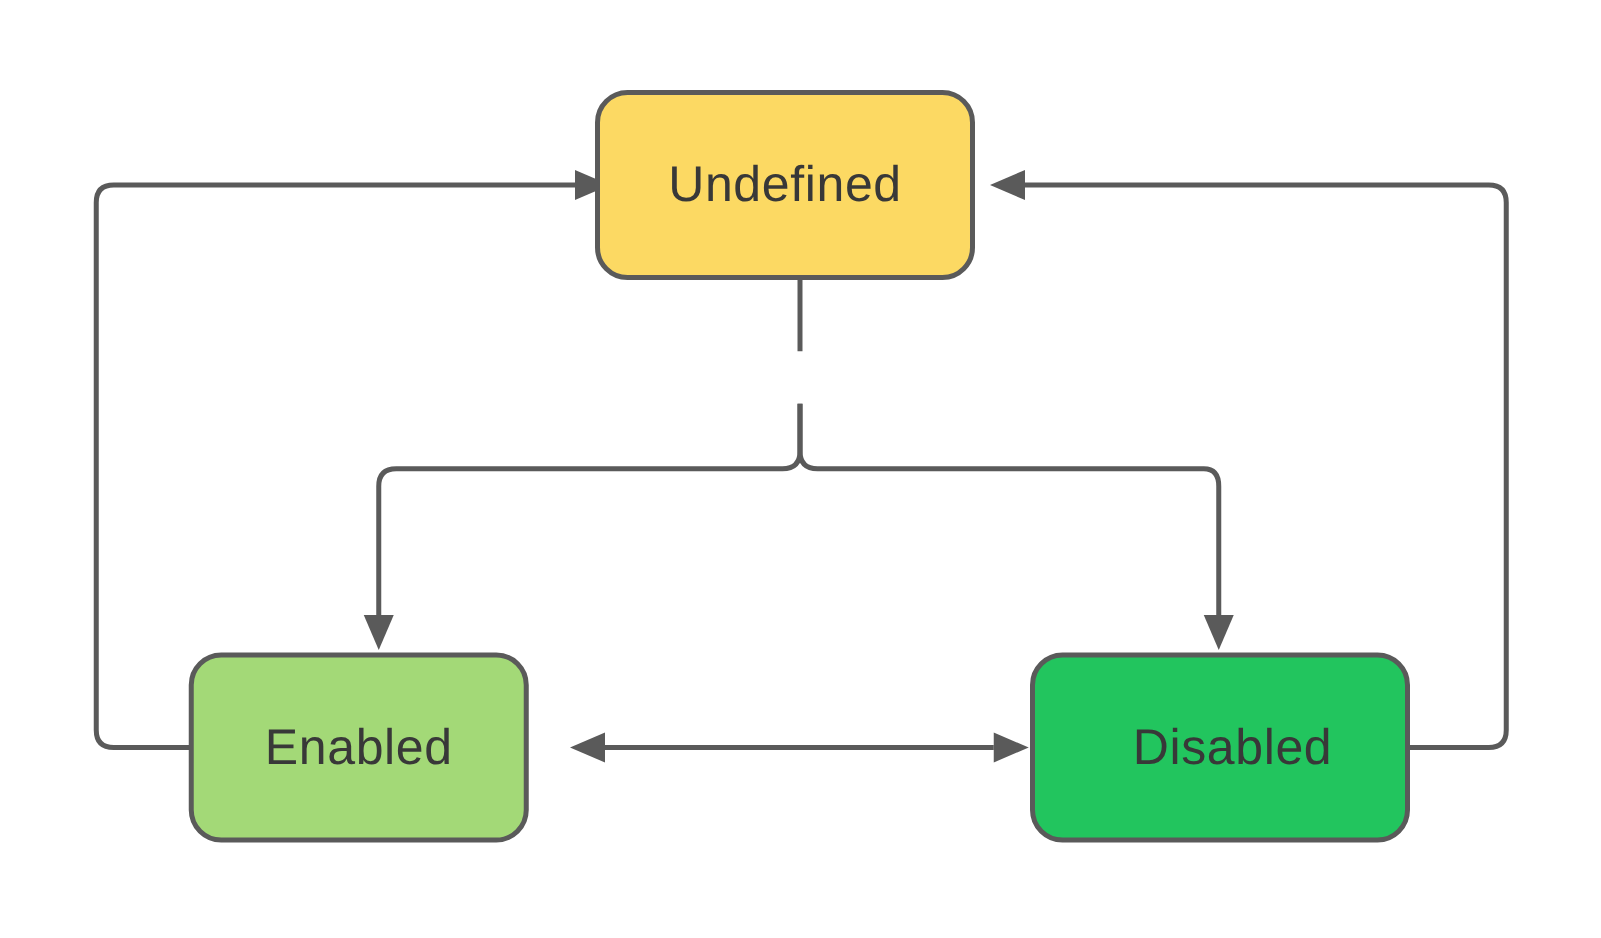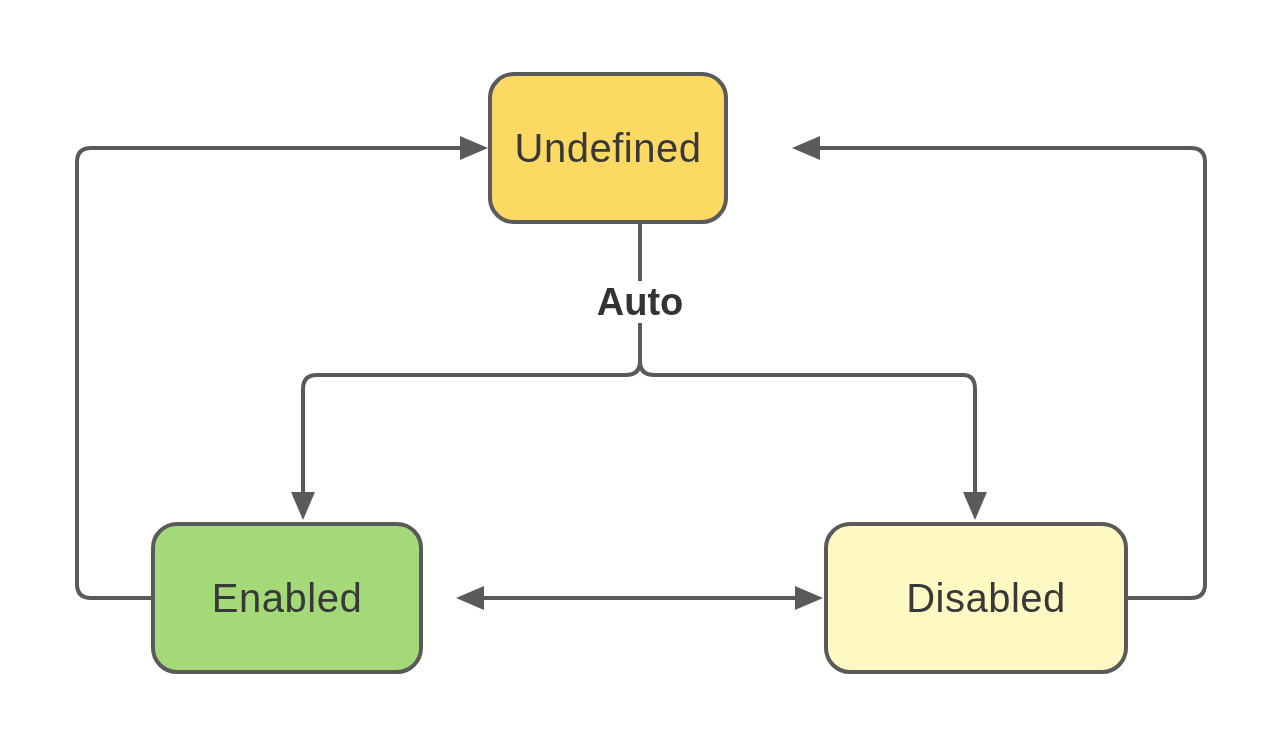--- a/index.html
+++ b/index.html
@@ -28,21 +28,21 @@
     display: flex;
     align-items: center;
     justify-content: center;
   }
   .node-label {
     font-size: 40px;
     color: #383838;
     letter-spacing: 0.5px;
     user-select: none;
   }
-  .node-undefined { left: 488px; top: 72px;  width: 240px; height: 152px; }
+  .node-undefined { left: 476px; top: 72px;  width: 304px; height: 152px; }
   .node-enabled   { left: 151px; top: 522px; width: 272px; height: 152px; }
   .node-disabled  { left: 824px; top: 522px; width: 304px; height: 152px; }
   .edge-label {
     position: absolute;
     left: 560px; top: 280px;
     width: 160px; height: 44px;
     display: flex;
     align-items: center;
     justify-content: center;
     font-size: 38px;
@@ -84,19 +84,18 @@
   </svg>
 
   <div class="node node-undefined" style="background-color: rgb(252, 217, 99);">
     <span class="node-label">Undefined</span>
   </div>
 
   <div class="node node-enabled" style="background-color: rgb(163, 217, 119);">
     <span class="node-label">Enabled</span>
   </div>
 
-  <div class="node node-disabled" style="background-color: #fef9c3; padding-left: 20px;">
+  <div class="node node-disabled" style="background-color: #22c55e; padding-left: 20px;">
     <span class="node-label">Disabled</span>
   </div>
 
-  <div class="edge-label">Auto</div>
 
 </div>
 
 </body></html>

